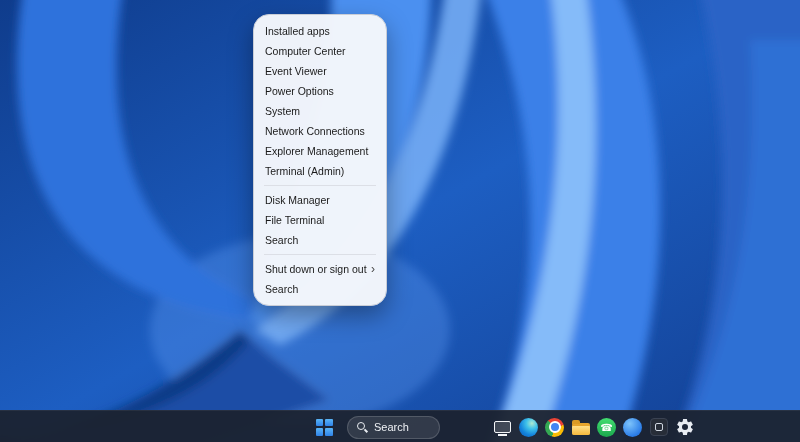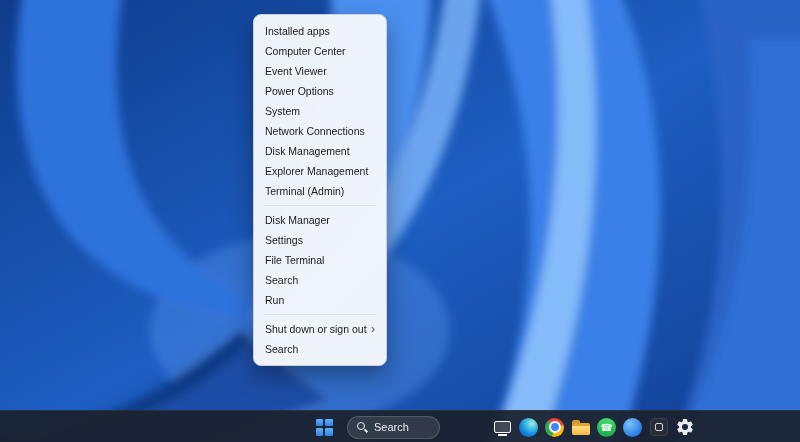--- a/index.html
+++ b/index.html
@@ -8,21 +8,21 @@
     font-family:"Liberation Sans","DejaVu Sans",sans-serif;
     background:#0f3c8c;
   }
   
   .desktop{position:absolute;inset:0;}
   .wallpaper{position:absolute;inset:0;display:block;}
   
   .winx-menu{
     position:absolute;left:253px;top:14px;width:134px;
     background:rgba(243,246,251,0.98);
-    border:1px solid #c9cdd6;border-radius:8px;
+    border:1px solid #c9cdd6;border-radius:16px;
     box-shadow:0 10px 24px rgba(0,0,0,0.35);
     padding:6px 0;box-sizing:border-box;
     font-size:10.5px;color:#1a1a1a;
     user-select:none;
   }
   .menu-item{
     height:20px;display:flex;align-items:center;justify-content:space-between;
     padding:0 11px;white-space:nowrap;cursor:default;
   }
   .menu-label{white-space:nowrap;}
@@ -109,43 +109,34 @@
     <div class="menu-item">
       <span class="menu-label">Power Options</span>
     </div>
     <div class="menu-item">
       <span class="menu-label">System</span>
     </div>
     <div class="menu-item">
       <span class="menu-label">Network Connections</span>
     </div>
     <div class="menu-item">
-      <span class="menu-label">Disk Management</span>
-    </div>
-    <div class="menu-item">
       <span class="menu-label">Explorer Management</span>
     </div>
     <div class="menu-item">
       <span class="menu-label">Terminal (Admin)</span>
     </div>
     <div class="menu-sep"></div>
     <div class="menu-item">
       <span class="menu-label">Disk Manager</span>
     </div>
     <div class="menu-item">
-      <span class="menu-label">Settings</span>
-    </div>
-    <div class="menu-item">
       <span class="menu-label">File Terminal</span>
     </div>
     <div class="menu-item">
       <span class="menu-label">Search</span>
-    </div>
-    <div class="menu-item">
-      <span class="menu-label">Run</span>
     </div>
     <div class="menu-sep"></div>
     <div class="menu-item">
       <span class="menu-label">Shut down or sign out</span>
       <span class="chevron">›</span>
     </div>
     <div class="menu-item">
       <span class="menu-label">Search</span>
     </div>
   </div>

